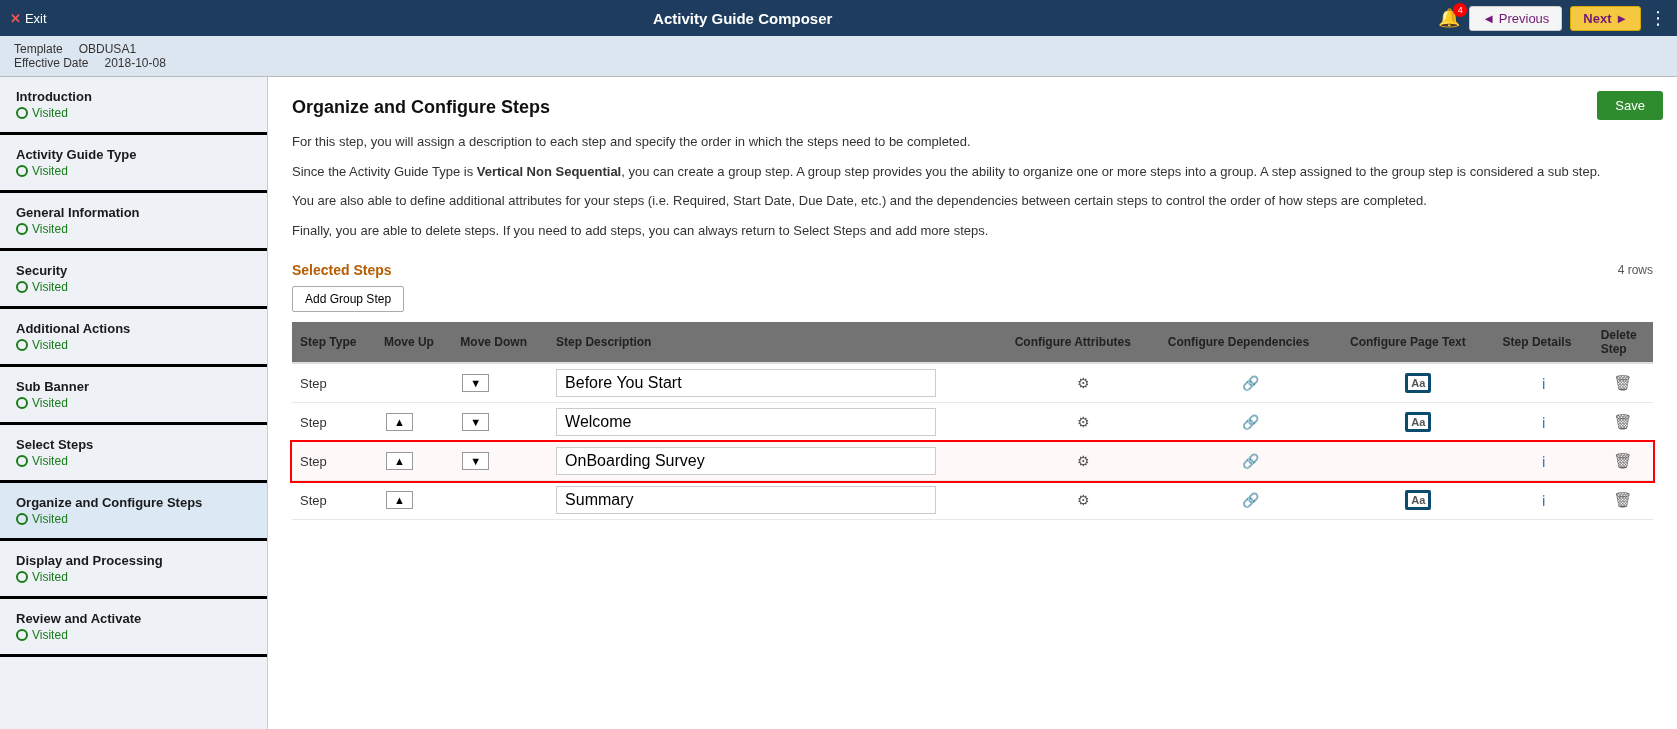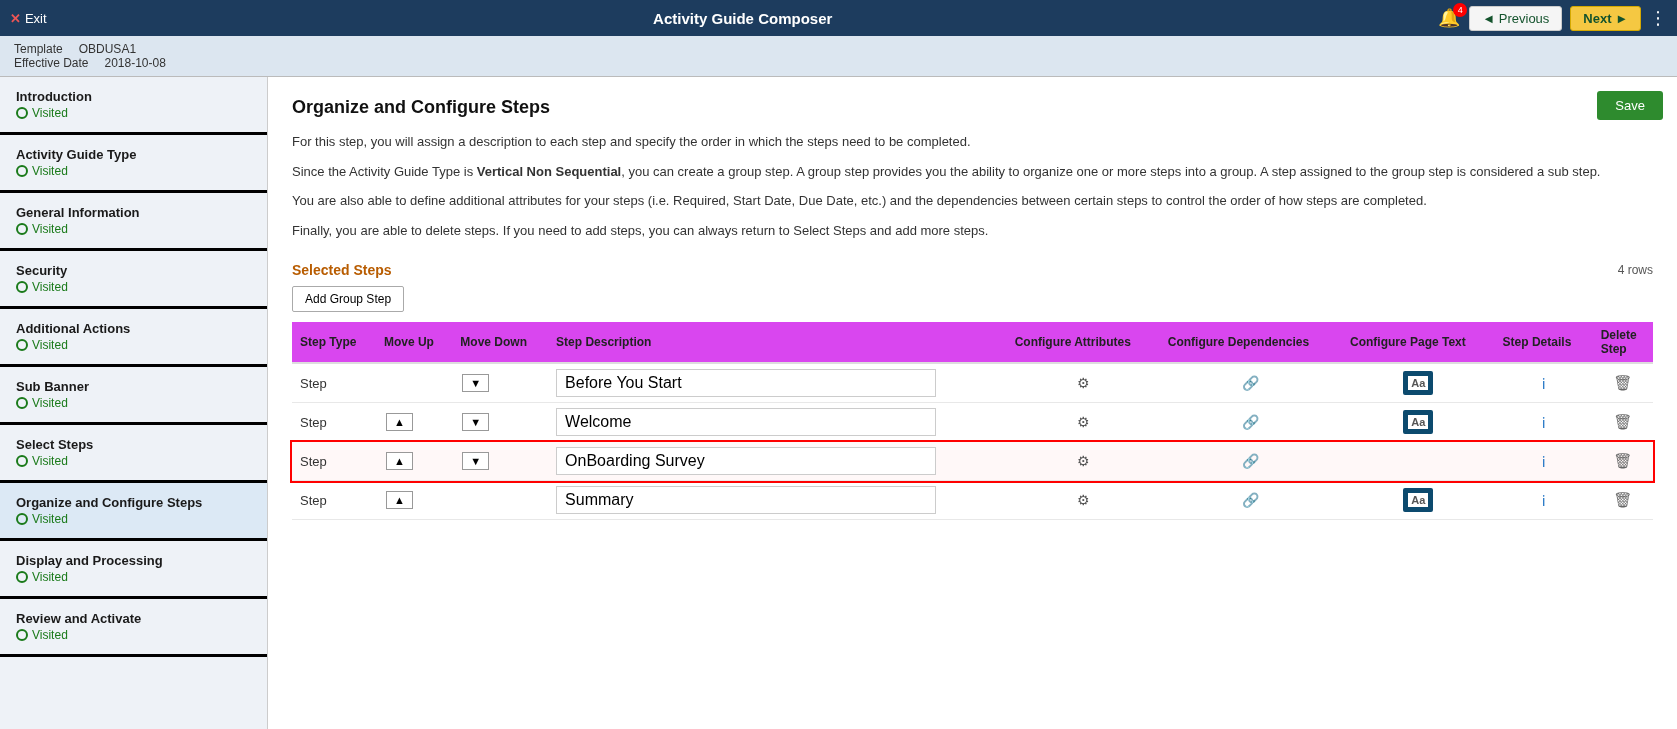--- a/index.html
+++ b/index.html
@@ -27,21 +27,21 @@
       background: none; border: none; color: white; cursor: pointer;
       position: relative; font-size: 18px;
     }
     .bell-badge {
       position: absolute; top: -4px; right: -6px;
       background: red; color: white; border-radius: 50%;
       font-size: 9px; width: 14px; height: 14px;
       display: flex; align-items: center; justify-content: center;
     }
     .prev-btn, .next-btn {
-      border: 1px solid #ccc; background: #f5f5f5; color: #14532d;
+      border: 1px solid #ccc; background: #f5f5f5; color: #701a75;
       padding: 4px 12px; cursor: pointer; font-size: 13px;
       border-radius: 3px; display: flex; align-items: center; gap: 4px;
     }
     .next-btn { background: #f5c842; border-color: #d4a800; font-weight: bold; }
     .more-btn { background: none; border: none; color: white; font-size: 18px; cursor: pointer; }
 
     
     .info-bar {
       background: #dce6f0; padding: 6px 14px; font-size: 12px; color: #333;
       border-bottom: 1px solid #bbb;
@@ -89,21 +89,21 @@
     .selected-steps-title { color: #b85c00; font-weight: bold; font-size: 14px; }
     .rows-count { font-size: 12px; color: #555; }
     .add-group-btn {
       background: white; border: 1px solid #aaa; padding: 5px 12px;
       cursor: pointer; font-size: 12px; border-radius: 2px; margin-bottom: 10px;
     }
 
     
     .steps-table { width: 100%; border-collapse: collapse; }
     .steps-table th {
-      background: #d946ef; text-align: left; padding: 6px 8px;
+      background: #737373; text-align: left; padding: 6px 8px;
       font-size: 12px; font-weight: bold; color: #222;
       border-bottom: 2px solid #ddd; white-space: nowrap;
     }
     .steps-table td { padding: 5px 8px; border-bottom: 1px solid #e8e8e8; vertical-align: middle; }
     .steps-table tr.highlighted { outline: 2px solid red; }
     .steps-table tr.highlighted td { background: #fff8f8; }
 
     .step-type { font-size: 13px; }
     .arrow-btn {
       background: white; border: 1px solid #999; padding: 2px 7px;
@@ -118,21 +118,21 @@
       cursor: pointer; font-size: 15px; color: #555;
     }
     .action-icon.info { color: #2a7ac7; }
     .action-icon.trash { color: #666; }
     .col-configure-attrs { text-align: center; }
     .col-configure-deps { text-align: center; }
     .col-configure-page { text-align: center; }
     .col-step-details { text-align: center; }
     .col-delete { text-align: center; }
 
-    .aa-icon { font-size: 11px; font-weight: bold; color: #555; border: 5px solid #0c4a6e; padding: 1px 3px; border-radius: 2px; }
+    .aa-icon { font-size: 11px; font-weight: bold; color: #555; border: 3px solid #0c4a6e; padding: 1px 3px; border-radius: 2px; }
     .link-icon { font-size: 14px; color: #555; }
     .gear-icon { font-size: 14px; color: #555; }
   </style>
 </head>
 <body>
 
 <div class="top-bar">
   <div class="top-bar-left">
     <button class="exit-btn">
       <span class="exit-icon">✕</span>

